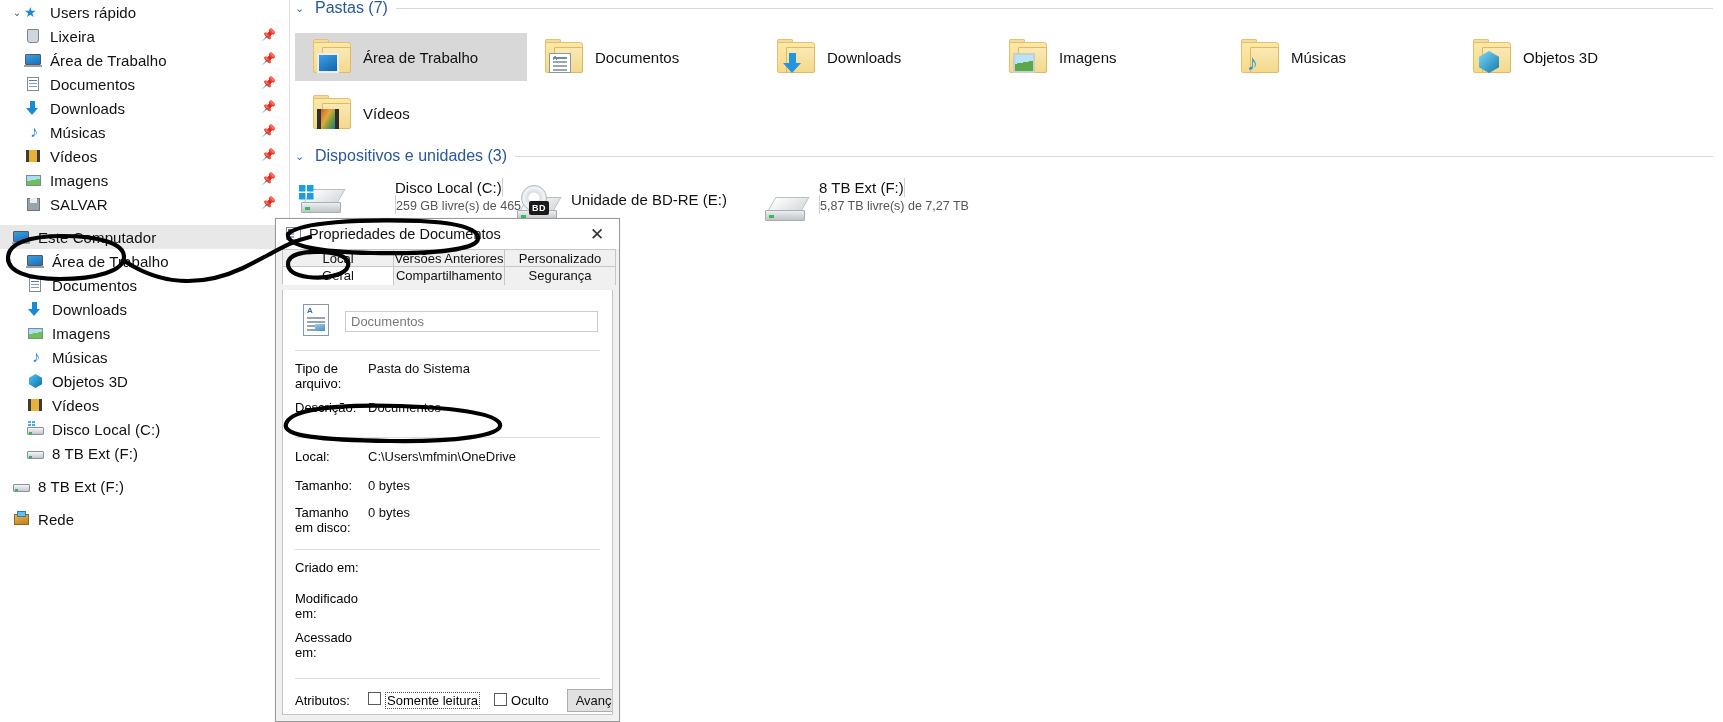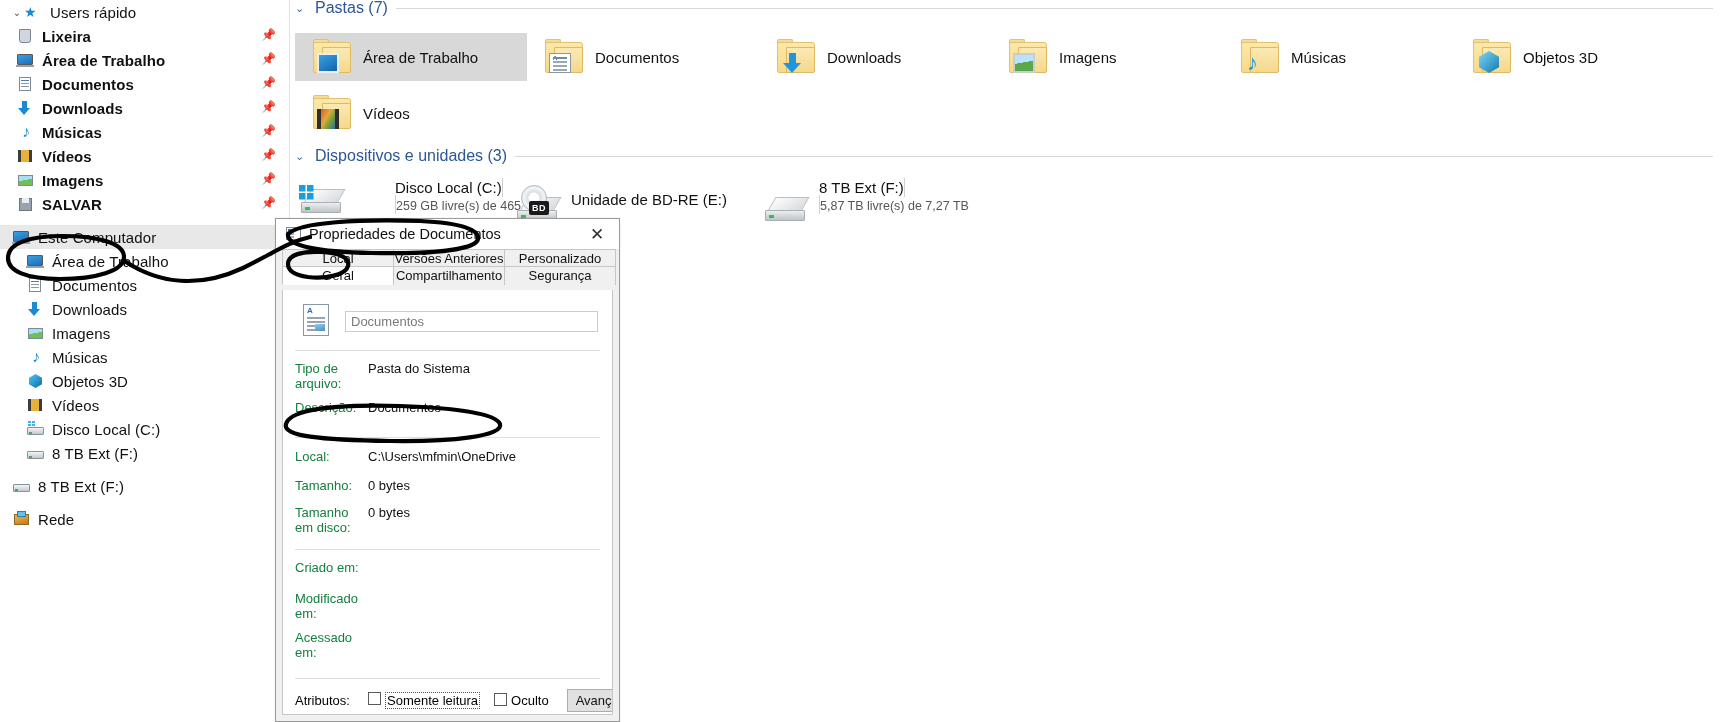--- a/index.html
+++ b/index.html
@@ -36,21 +36,21 @@
   .nav-row .ico{
     width:20px; height:18px; flex:none; position:relative; margin-right:6px;
   }
   .nav-row .lbl{
     font-size:15px; color:#111; letter-spacing:.1px;
   }
   .nav-row .pin{
     position:absolute; right:16px; top:5px;
     width:12px; height:12px; color:#8c8c8c; font-size:12px; line-height:12px;
   }
-  .indent1{ padding-left:16px;font-weight:bold; }
+  .indent1{ padding-left:24px; }
   .indent2{ padding-left:26px; }
 
   
   .ic-star{ color:#1b8ad4; font-size:14px; line-height:18px; }
   .ic-comp{ }
   .ic-comp i{ position:absolute; left:1px; top:3px; width:16px; height:11px;
       background:linear-gradient(160deg,#3a9fe0,#1e6fb8); border:1px solid #56585a; border-radius:1px; display:block;}
   .ic-comp b{ position:absolute; left:0px; top:14px; width:18px; height:2px; background:#9aa0a6; display:block;}
   .ic-trash{ }
   .ic-trash i{ position:absolute; left:3px; top:2px; width:12px; height:14px;
@@ -256,21 +256,21 @@
   .name-input{
     flex:1; height:21px; border:1px solid #cccccc; background:#ffffff;
     font-family:"Liberation Sans", sans-serif; font-size:13px; color:#7a7a7a;
     padding:0 5px; outline:none; margin-right:2px;
   }
 
   .sep{ height:1px; background:#dfdfdf; margin:0 0 10px 0; }
   .sep.tight{ margin:9px 0 10px 0; }
 
   .frow{ display:flex; margin-bottom:9px; line-height:15px; }
-  .frow .fk{ width:73px; flex:none; font-size:13px; color:#15803d; }
+  .frow .fk{ width:73px; flex:none; font-size:13px; color:#000000; }
   .frow .fv{ font-size:13px; color:#111; }
   .frow.tall{ min-height:30px; }
 
   .attr-row{ display:flex; align-items:center; margin-top:4px; }
   .attr-row .fk{ width:73px; flex:none; font-size:13px; }
   .chk{ display:flex; align-items:flex-start; margin-right:14px; }
   .chk .box{ width:13px; height:13px; border:1px solid #5a5a5a; background:#fff; flex:none; }
   .chk .ctxt{ font-size:13px; margin-left:4px; white-space:nowrap; }
   .chk .ctxt.focus{ border:1px dotted #555; padding:0 1px; }
   .btn-adv{

